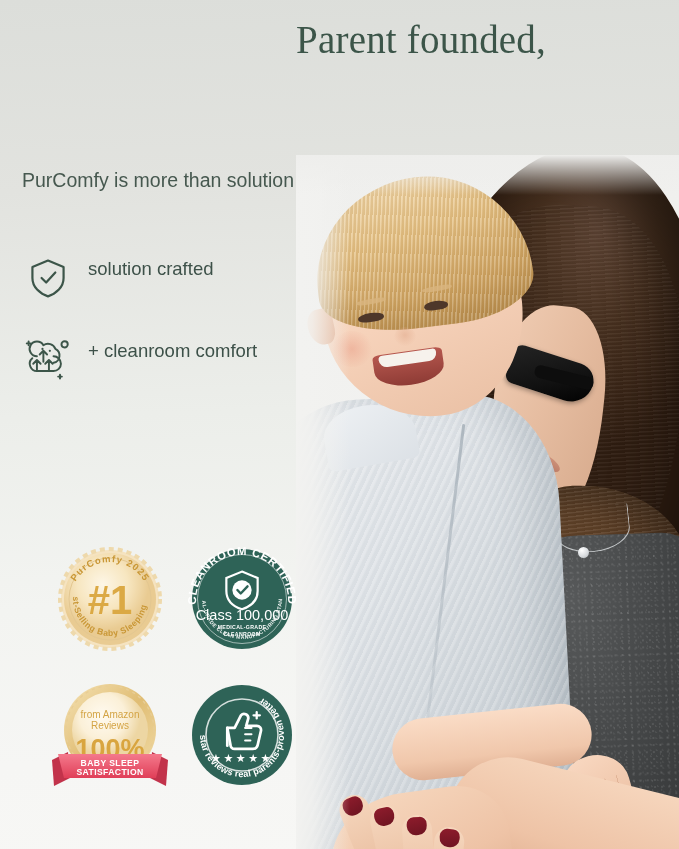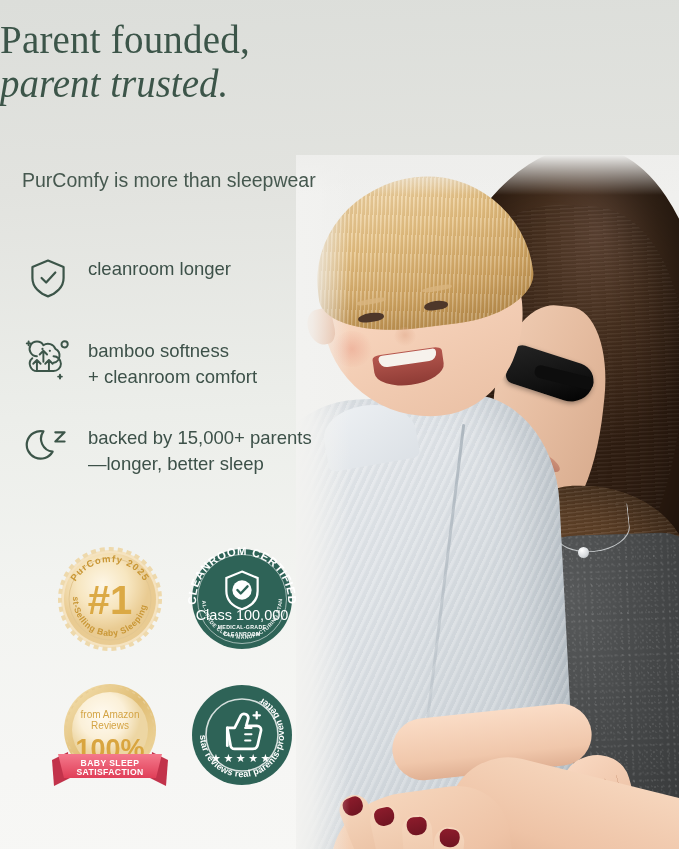--- a/index.html
+++ b/index.html
@@ -337,21 +337,21 @@
     left: 0; top: 0;
     width: 100%; height: 40px;
     background: linear-gradient(180deg, #eeeeec 0%, rgba(238,238,236,0) 100%);
   }
 
   
   #headline {
     position: absolute;
     left: 0; top: 18px;
     width: 546px;
-    text-align: left;
+    text-align: right;
     color: #3c5549;
     font-family: "Liberation Serif", serif;
     line-height: 1.14;
     z-index: 5;
   }
   #headline .ln1 { font-size: 39px; letter-spacing: .2px; }
   #headline .ln2 { font-size: 39px; font-style: italic; }
 
   
   #subhead {
@@ -459,74 +459,60 @@
     <div class="finger f4">
         <i></i>
       </div>
 
     <div class="photo-edge-l"></div>
     <div class="photo-edge-t"></div>
   </div>
 
   <div id="headline">
     <div class="ln1">Parent founded,</div>
-    <div class="ln2">parent trusted.</div>
   </div>
 
   <div id="subhead">
-    <div>PurComfy is more than sleepwear</div>
+    <div>PurComfy is more than solution</div>
   </div>
 
   <div id="features">
 
     <div class="feat">
       <div class="feat-icon">
         <svg width="44" height="44" viewBox="0 0 48 48" fill="none" stroke="#3c5549" stroke-width="2.4" stroke-linecap="round" stroke-linejoin="round">
           <path d="M24 5 L41 12 V24 C41 34 33 41 24 44 C15 41 7 34 7 24 V12 Z"></path>
           <path d="M17 24 l5 5 10 -11"></path>
         </svg>
       </div>
       <div class="feat-text">
-        <div>cleanroom longer</div>
+        <div>solution crafted</div>
       </div>
     </div>
 
     <div class="feat">
       <div class="feat-icon">
         <svg width="48" height="48" viewBox="0 0 52 52" fill="none" stroke="#3c5549" stroke-width="2.1" stroke-linecap="round" stroke-linejoin="round">
           <path d="M14 22 a8 8 0 1 1 7 -12 a8.5 8.5 0 0 1 13 4 a8 8 0 0 1 -2 15"></path>
           <path d="M9 24 a8 8 0 0 0 6 14 h17 a8 8 0 0 0 0 -16"></path>
           <path d="M14 38 V26 M14 26 l-4 4 M14 26 l4 4"></path>
           <path d="M27 38 V26 M27 26 l-4 4 M27 26 l4 4"></path>
           <path d="M21 28 V16 M21 16 l-4 4 M21 16 l4 4"></path>
           <circle cx="20" cy="14" r="1.2" fill="#3c5549" stroke="none"></circle>
           <circle cx="28" cy="16" r="1.2" fill="#3c5549" stroke="none"></circle>
           <circle cx="44" cy="9" r="3.4"></circle>
           <path d="M5 6 v4 M3 8 h4"></path>
           <path d="M39 42 v4 M37 44 h4"></path>
         </svg>
       </div>
       <div class="feat-text">
-        <div>bamboo softness</div>
         <div>+ cleanroom comfort</div>
       </div>
     </div>
 
-    <div class="feat">
-      <div class="feat-icon">
-        <svg width="46" height="46" viewBox="0 0 50 50" fill="none" stroke="#3c5549" stroke-width="2.4" stroke-linecap="round" stroke-linejoin="round">
-          <path d="M30 30 A15 15 0 1 1 20 8 A14 14 0 0 0 30 30 Z"></path>
-          <path d="M33 9 h10 l-10 10 h10"></path>
-        </svg>
-      </div>
-      <div class="feat-text">
-        <div>backed by 15,000+ parents</div>
-        <div>—longer, better sleep</div>
-      </div>
-    </div>
 
   </div>
 
   <div id="badges">
 
     <div class="badge">
       <svg width="124" height="122" viewBox="0 0 124 122">
         <defs>
           <radialGradient id="g1" cx="42%" cy="34%">
             <stop offset="0%" stop-color="#fdf6e6"></stop>

